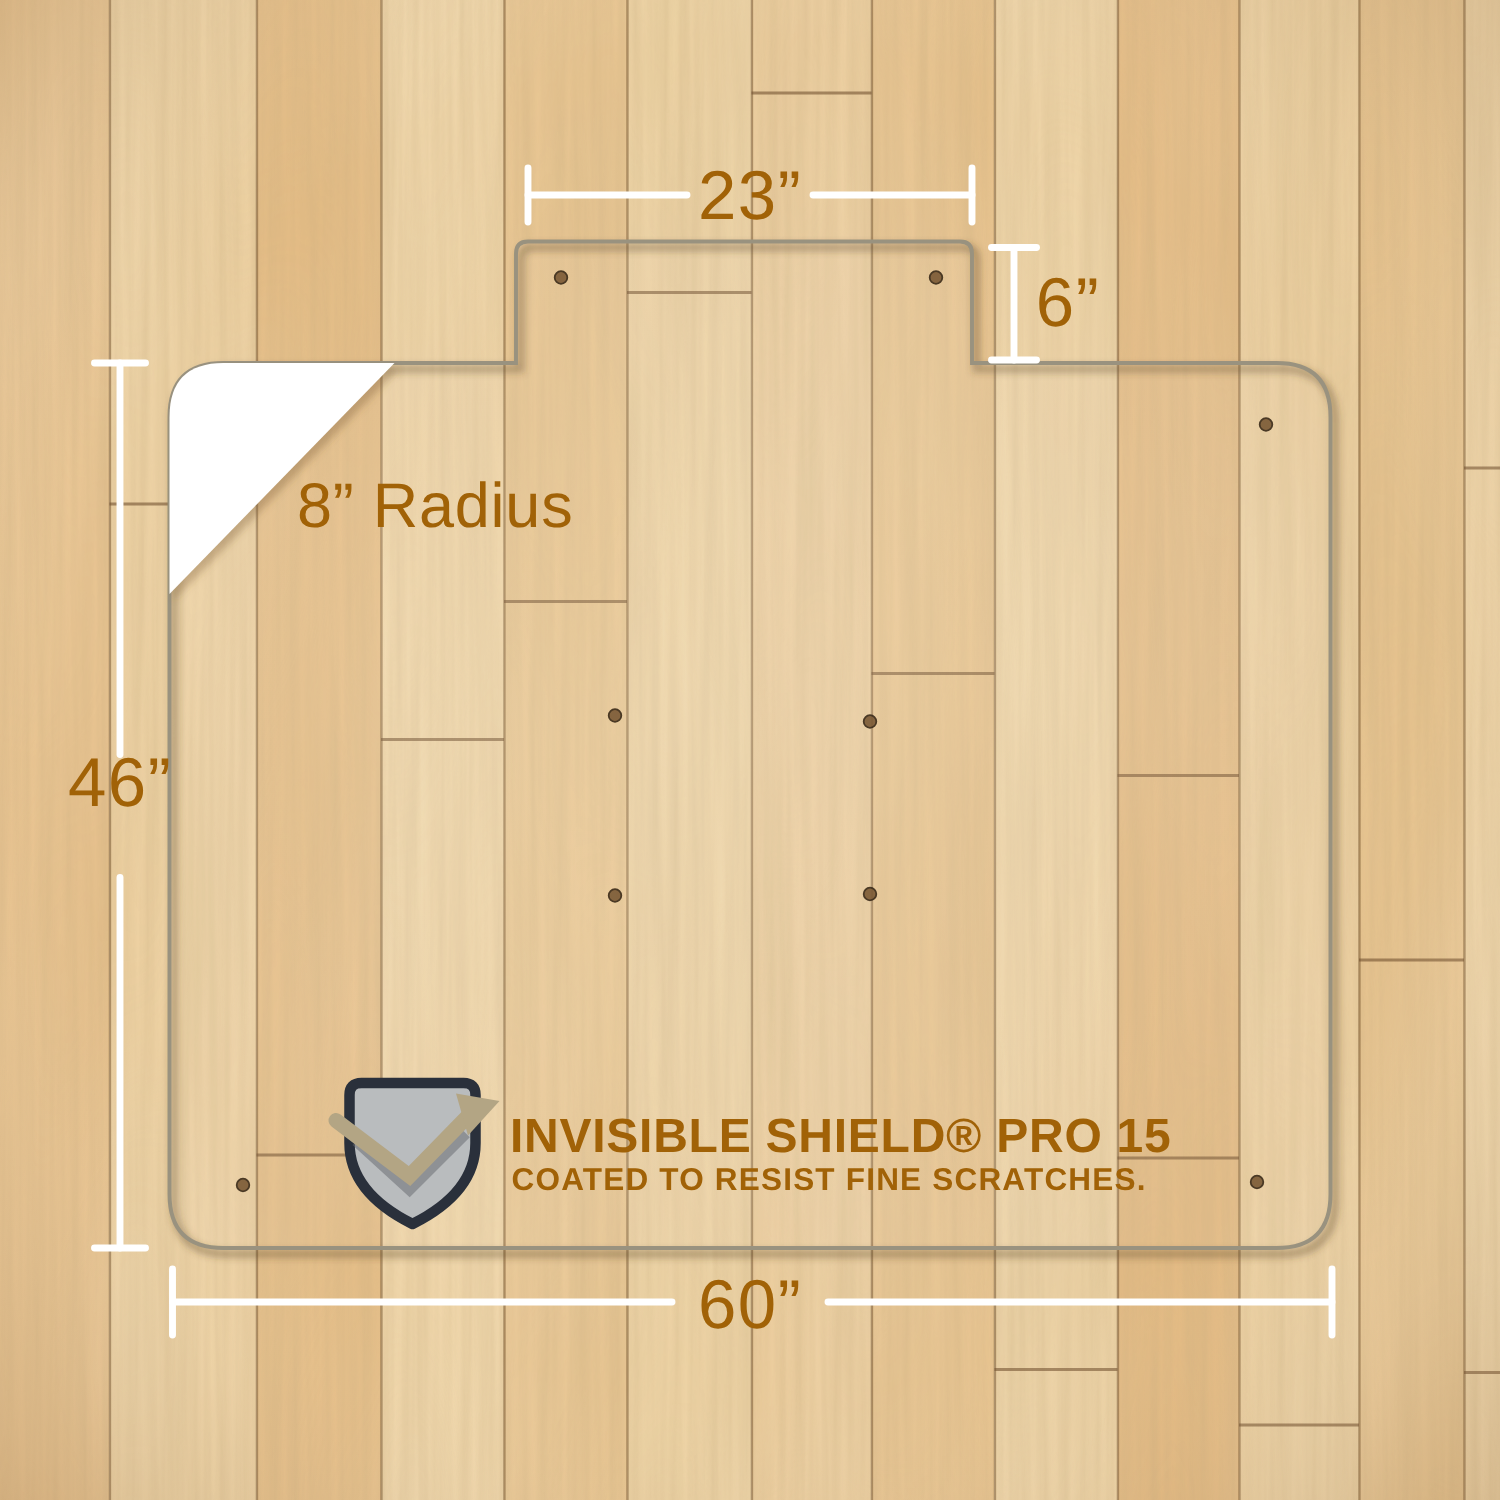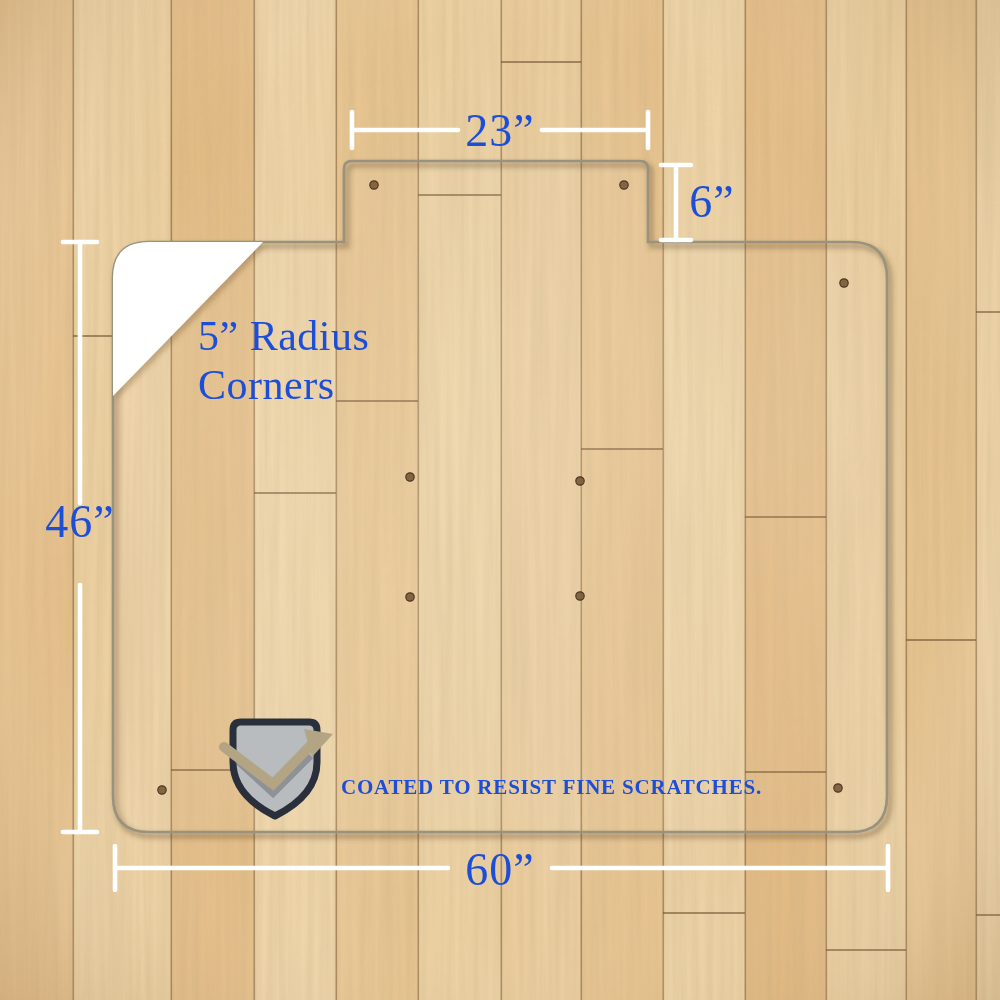--- a/index.html
+++ b/index.html
@@ -1,21 +1,21 @@
 <!DOCTYPE html>
 <html><head>
 <meta charset="utf-8">
 <style>
   html,body{margin:0;padding:0;background:#ffffff;}
   .stage{
     position:relative;width:1000px;height:1000px;overflow:hidden;
     font-family:"Liberation Sans", sans-serif;
   }
   .stage svg{position:absolute;left:0;top:0;}
-  .overlay{position:absolute;color:#1d4ed8;white-space:nowrap;font-family:Liberation Serif, serif;}
+  .overlay{position:absolute;color:#a16207;white-space:nowrap;}
   .dim-label{
     font-size:46px;font-weight:400;letter-spacing:1px;
     transform:translate(-50%,-50%);
   }
   .callout{
     font-size:42px;font-weight:400;line-height:49px;letter-spacing:0.5px;
   }
   .brand-title{
     font-size:32px;font-weight:700;letter-spacing:0.5px;
   }
@@ -163,18 +163,18 @@
       <polygon points="304,729 333,734 312,757" fill="#b3a584"></polygon>
     </g>
   </svg>
 
   <div class="overlay dim-label" style="left:500px;top:130px;">23”</div>
   <div class="overlay dim-label" style="left:712px;top:201px;">6”</div>
   <div class="overlay dim-label" style="left:80px;top:521px;">46”</div>
   <div class="overlay dim-label" style="left:500px;top:869px;text-align:right;">60”</div>
 
   <div class="overlay callout" style="left:198px;top:312px;">
-    <div>5” Radius</div>
-    <div>Corners</div>
+    <div>8” Radius</div>
   </div>
 
+  <div class="overlay brand-title" style="left:340px;top:739px;">INVISIBLE SHIELD® PRO 15</div>
   <div class="overlay brand-tagline" style="left:341px;top:775px;">COATED TO RESIST FINE SCRATCHES.</div>
 </div>
 
 </body></html>

